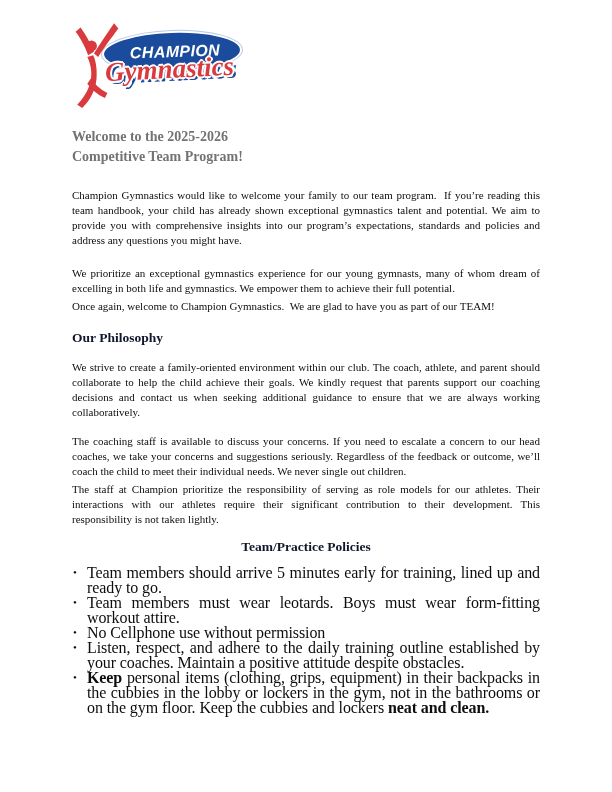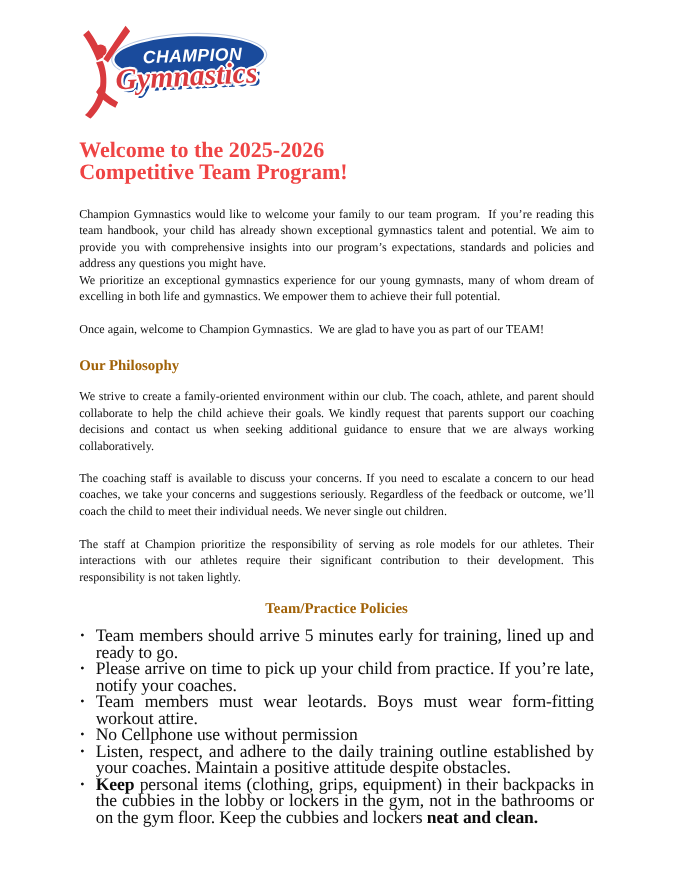--- a/index.html
+++ b/index.html
@@ -77,43 +77,43 @@
 
   
   .content {
     position: absolute;
     left: 72px;
     top: 127px;
     width: 468px;
   }
   h1 {
     margin: 0;
-    font-size: 20px;
+    font-size: 14px;
     line-height: 20px;
     font-weight: bold;
-    color: #ef4444;
+    color: #737373;
   }
   h2 {
     margin: 0;
     font-size: 13.5px;
     line-height: 17px;
     font-weight: bold;
-    color: #a16207;
+    color: #0f172a;
   }
   h2.philosophy { margin-top: 15px; }
   h2.policies   { margin-top: 11px; text-align: center; }
   p {
     margin: 0;
     font-size: 11px;
     line-height: 15px;
     text-align: justify;
   }
   p.mt21 { margin-top: 21px; }
-  p.mt18 { }
-  p.mt15 { margin-top: 15px; }
+  p.mt18 { margin-top: 18px; }
+  p.mt15 { margin-top: 3px; }
   p.mt14 { margin-top: 14px; }
   ul.policy-list {
     margin: 10px 0 0 0;
     padding: 0;
     list-style: none;
   }
   ul.policy-list li {
     position: relative;
     padding-left: 15px;
     font-size: 16px;
@@ -164,21 +164,20 @@
     <p class="mt15">Once again, welcome to Champion Gymnastics. &nbsp;We are glad to have you as part of our TEAM!</p>
 
     <h2 class="philosophy">Our Philosophy</h2>
     <p class="mt14">We strive to create a family-oriented environment within our club. The coach, athlete, and parent should collaborate to help the child achieve their goals. We kindly request that parents support our coaching decisions and contact us when seeking additional guidance to ensure that we are always working collaboratively.</p>
     <p class="mt14">The coaching staff is available to discuss your concerns. If you need to escalate a concern to our head coaches, we take your concerns and suggestions seriously. Regardless of the feedback or outcome, we’ll coach the child to meet their individual needs. We never single out children.</p>
     <p class="mt15">The staff at Champion prioritize the responsibility of serving as role models for our athletes. Their interactions with our athletes require their significant contribution to their development. This responsibility is not taken lightly.</p>
 
     <h2 class="policies">Team/Practice Policies</h2>
     <ul class="policy-list">
         <li><span>Team members should arrive 5 minutes early for training, lined up and ready to go.</span></li>
-        <li><span>Please arrive on time to pick up your child from practice. If you’re late, notify your coaches.</span></li>
         <li><span>Team members must wear leotards. Boys must wear form-fitting workout attire.</span></li>
         <li><span>No Cellphone use without permission</span></li>
         <li><span>Listen, respect, and adhere to the daily training outline established by your coaches. Maintain a positive attitude despite obstacles.</span></li>
         <li><strong>Keep</strong><span> personal items (clothing, grips, equipment) in their backpacks in the cubbies in the lobby or lockers in the gym, not in the bathrooms or on the gym floor. Keep the cubbies and lockers </span><strong>neat and clean.</strong></li>
       </ul>
   </div>
 
 </div>
 
 </body></html>

